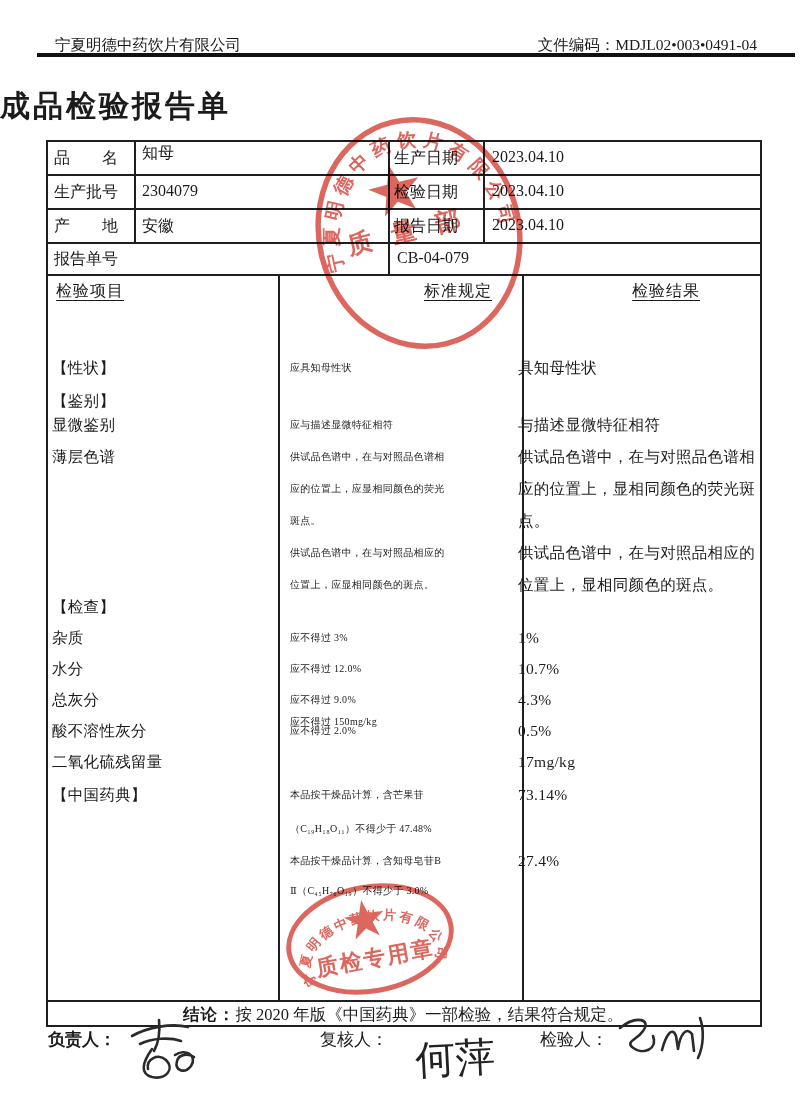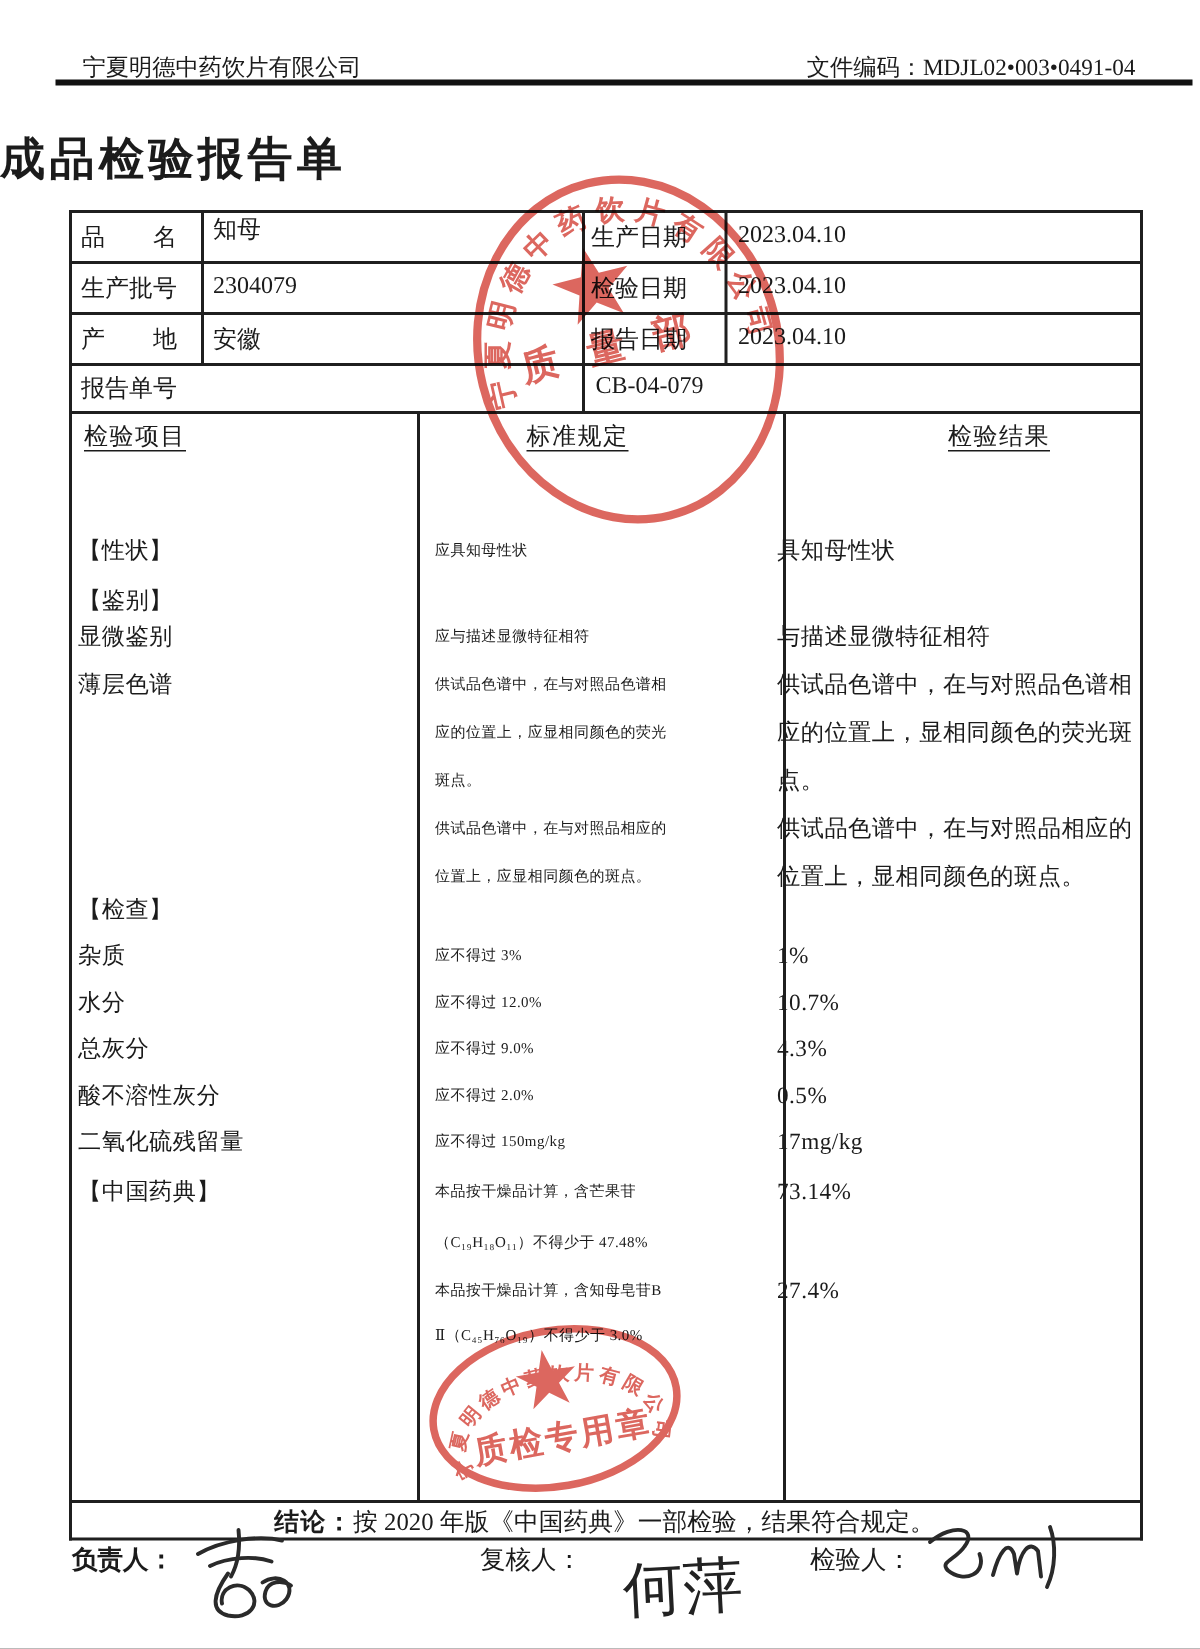--- a/index.html
+++ b/index.html
@@ -65,21 +65,21 @@
 
   <div class="cell" style="left:54px;top:216px;">产　　地</div>
   <div class="cell" style="left:142px;top:216px;">安徽</div>
   <div class="cell" style="left:394px;top:216px;">报告日期</div>
   <div class="cell" style="left:492px;top:216px;">2023.04.10</div>
 
   <div class="cell" style="left:54px;top:249px;">报告单号</div>
   <div class="cell" style="left:397px;top:249px;">CB-04-079</div>
 
   <div class="colhead" style="left:56px;top:281px;">检验项目</div>
-  <div class="colhead" style="left:278px;top:281px;width:214px;text-align:center;">标准规定</div>
+  <div class="colhead" style="left:278px;top:281px;width:214px;text-align:right;">标准规定</div>
   <div class="colhead" style="left:522px;top:281px;width:214px;text-align:center;margin-left:37px;">检验结果</div>
 
   <div class="cl" style="top:357px">【性状】</div>
   <div class="cm" style="top:357px">应具知母性状</div>
   <div class="cr" style="top:357px">具知母性状</div>
 
   <div class="cl" style="top:390px">【鉴别】</div>
 
   <div class="cl" style="top:414px">显微鉴别</div>
   <div class="cm" style="top:414px">应与描述显微特征相符</div>
@@ -113,21 +113,21 @@
 
   <div class="cl" style="top:689px">总灰分</div>
   <div class="cm" style="top:689px">应不得过 9.0%</div>
   <div class="cr" style="top:689px">4.3%</div>
 
   <div class="cl" style="top:720px">酸不溶性灰分</div>
   <div class="cm" style="top:720px">应不得过 2.0%</div>
   <div class="cr" style="top:720px">0.5%</div>
 
   <div class="cl" style="top:751px">二氧化硫残留量</div>
-  <div class="cm" style="top:751px">应不得过 150mg/kg</div>
+  <div class="cm" style="top:711px">应不得过 150mg/kg</div>
   <div class="cr" style="top:751px">17mg/kg</div>
 
   <div class="cl" style="top:784px">【中国药典】</div>
   <div class="cm" style="top:784px">本品按干燥品计算，含芒果苷</div>
   <div class="cr" style="top:784px">73.14%</div>
 
   <div class="cm" style="top:818px">（C₁₉H₁₈O₁₁）不得少于 47.48%</div>
 
   <div class="cm" style="top:850px">本品按干燥品计算，含知母皂苷B</div>
   <div class="cr" style="top:850px">27.4%</div>

